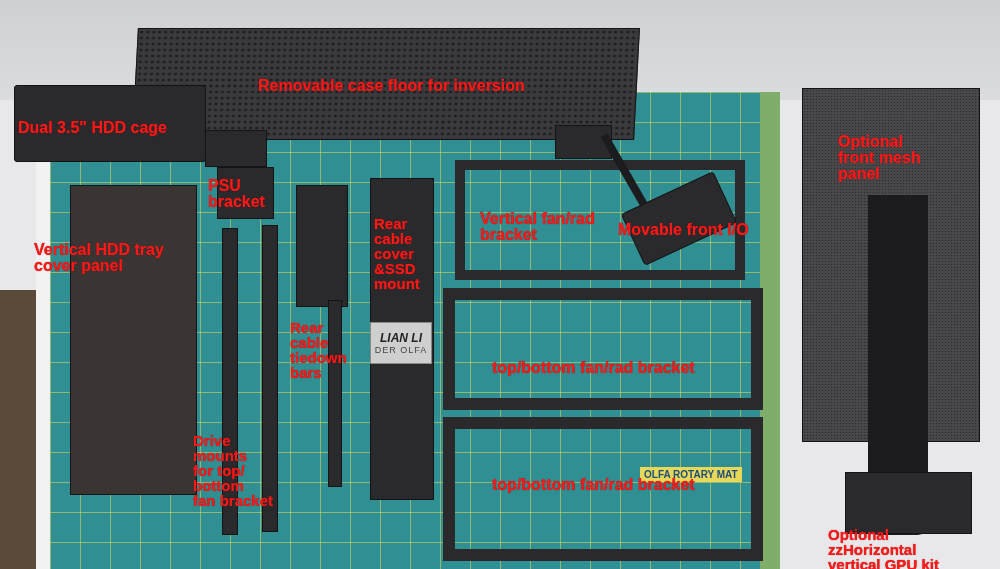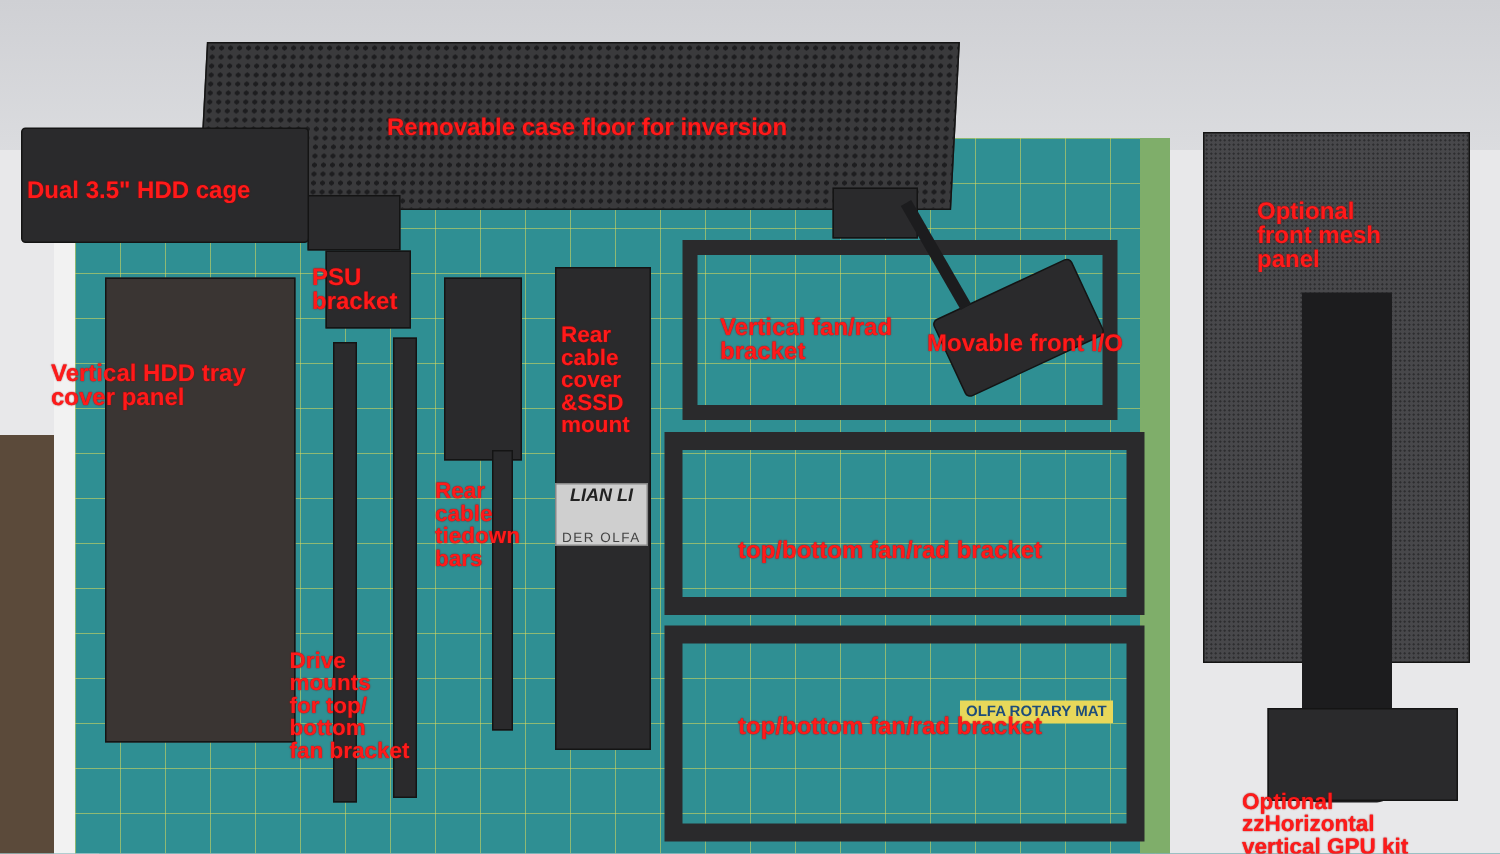--- a/index.html
+++ b/index.html
@@ -12,21 +12,21 @@
     background-image:
       linear-gradient(rgba(220,220,90,.55) 1px,transparent 1px),
       linear-gradient(90deg,rgba(220,220,90,.55) 1px,transparent 1px);
     background-size:30px 30px;}
   .mat-ruler{position:absolute;left:760px;top:92px;width:20px;height:477px;background:#7fae6a;}
   .part{position:absolute;background:#2a2a2c;border:1px solid #141414;}
   .mesh{background-color:#3a3a3c;background-image:radial-gradient(#1d1d1f 35%,transparent 40%);background-size:6px 6px;}
   .fine-mesh{background-color:#48484b;background-image:radial-gradient(#2b2b2d 30%,transparent 40%);background-size:3px 3px;}
   .frame{position:absolute;border:12px solid #2a2a2c;background:transparent;}
   .cable{position:absolute;background:#1c1c1e;}
-  .plate{position:absolute;background:#cfcfcf;border:1px solid #888;display:flex;flex-direction:column;align-items:center;justify-content:space-between;}
+  .plate{position:absolute;background:#cfcfcf;border:1px solid #888;display:flex;flex-direction:column;align-items:center;justify-content:center;}
   .plate .brand{font-weight:bold;font-style:italic;font-size:12px;color:#222;}
   .plate .sub{font-size:9px;color:#444;letter-spacing:1px;}
   .olfa{position:absolute;background:#e8d85a;color:#1e4d7a;font-size:10px;font-weight:bold;padding:2px 4px;}
   .label{position:absolute;color:#ff1a1a;font-weight:bold;font-size:15px;line-height:15px;white-space:pre-line;text-shadow:0 0 1px #900;}
   .label.big{font-size:16px;line-height:16px;}
 </style>
 </head>
 <body>
 
 <div class="wall"></div>

